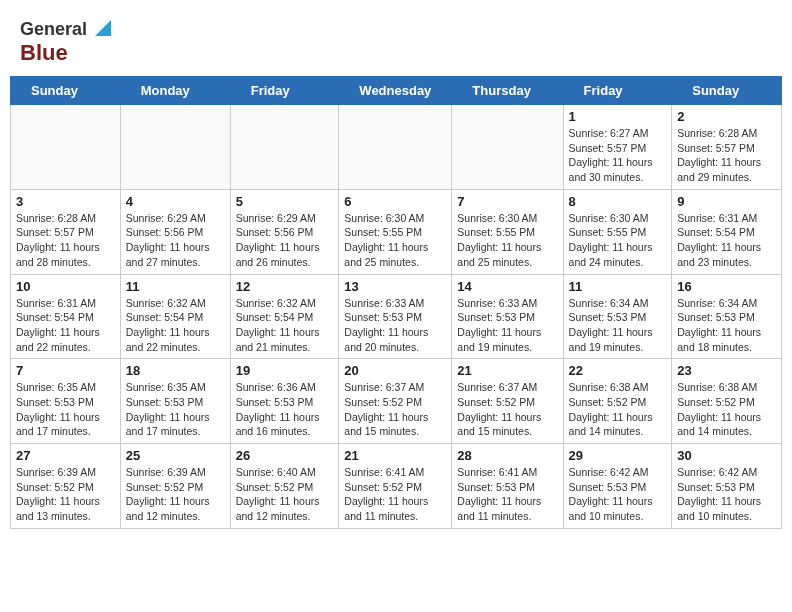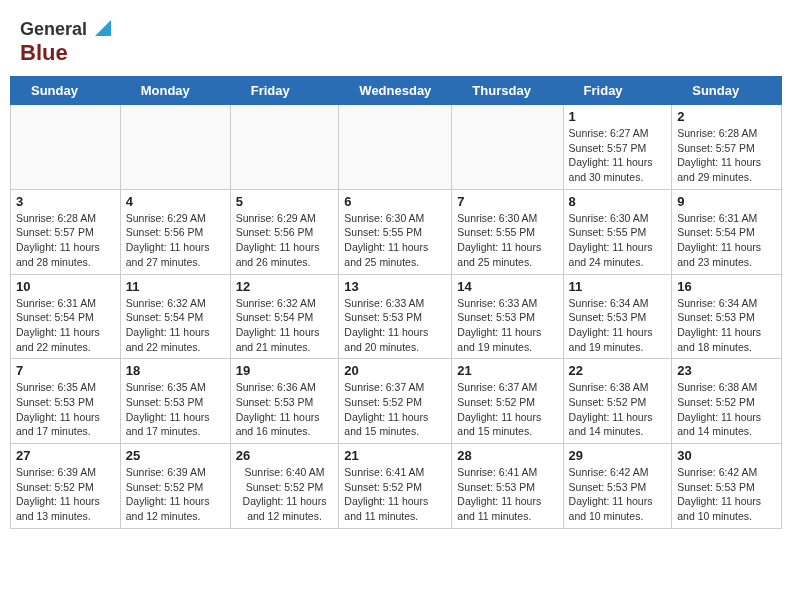--- a/index.html
+++ b/index.html
@@ -298,21 +298,21 @@
         </td>
         <td>
           <div class="day-number">25</div>
           <div class="day-info" style="white-space: pre-line;">Sunrise: 6:39 AM
 Sunset: 5:52 PM
 Daylight: 11 hours
 and 12 minutes.</div>
         </td>
         <td>
           <div class="day-number">26</div>
-          <div class="day-info" style="white-space: pre-line; text-align: center;">Sunrise: 6:40 AM
+          <div class="day-info" style="white-space: pre-line;">Sunrise: 6:40 AM
 Sunset: 5:52 PM
 Daylight: 11 hours
 and 12 minutes.</div>
         </td>
         <td>
           <div class="day-number">21</div>
           <div class="day-info" style="white-space: pre-line;">Sunrise: 6:41 AM
 Sunset: 5:52 PM
 Daylight: 11 hours
 and 11 minutes.</div>

